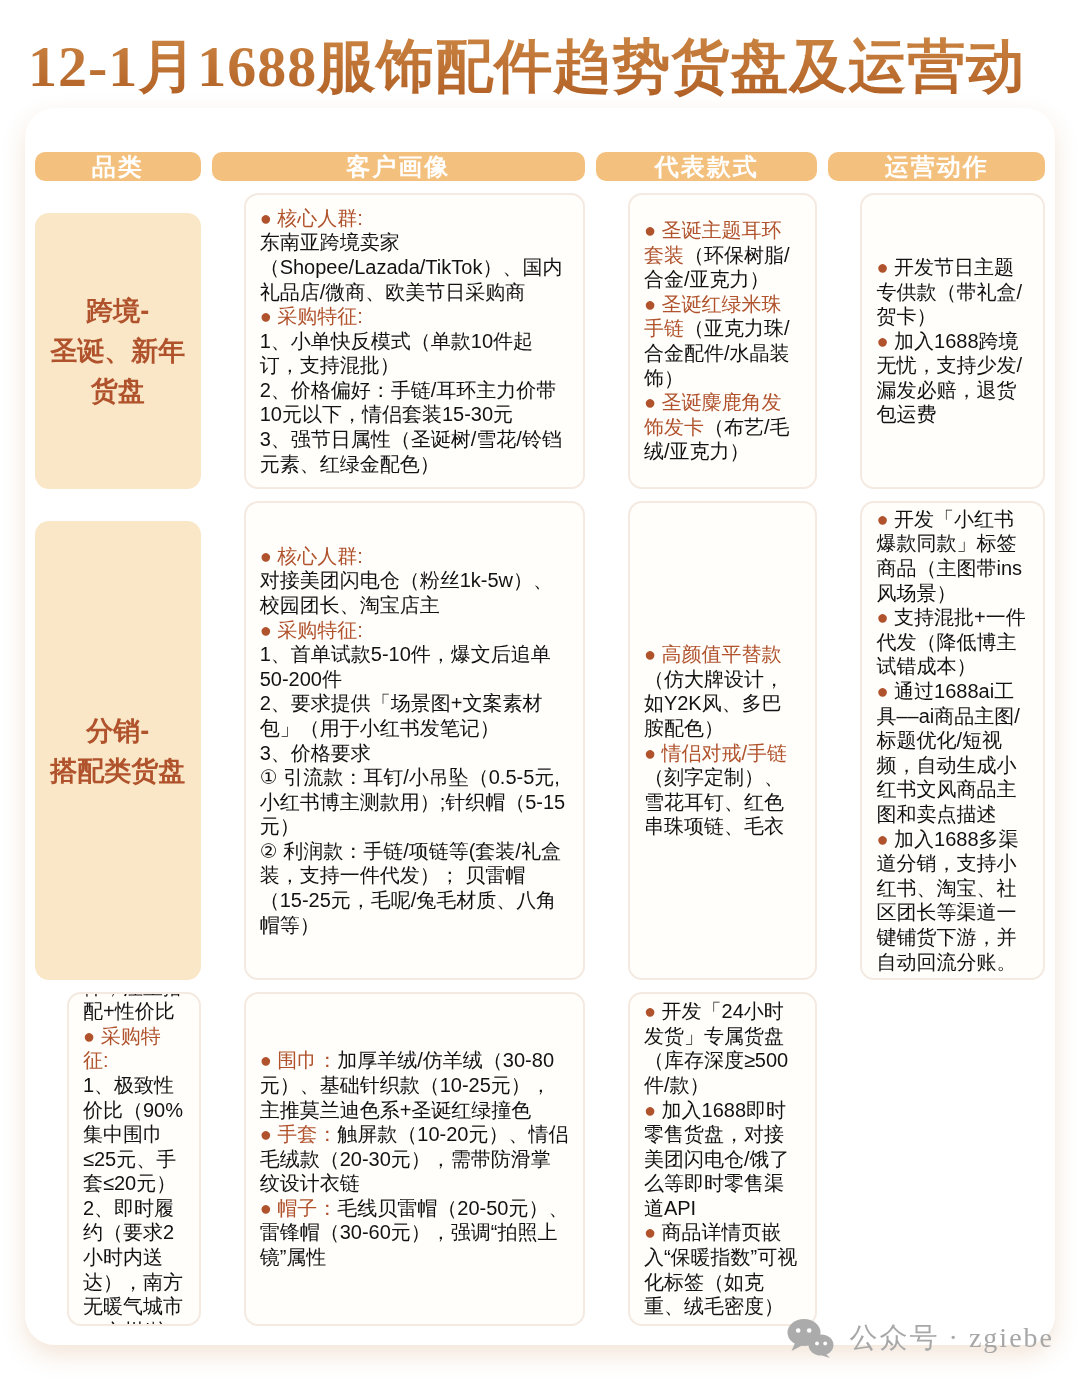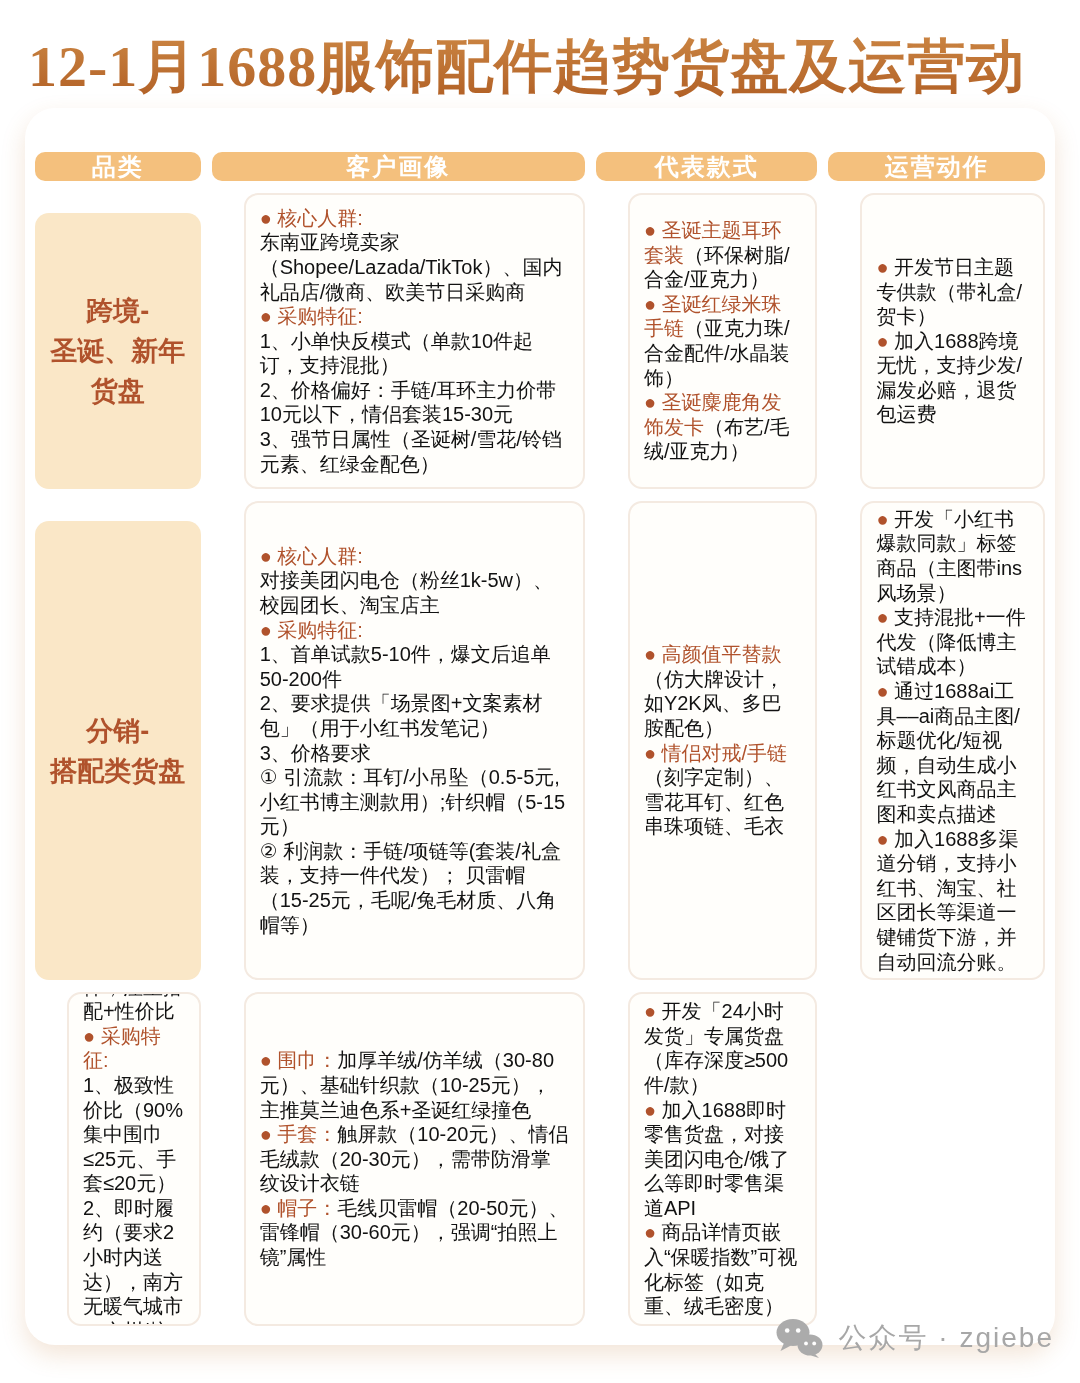--- a/index.html
+++ b/index.html
@@ -57,21 +57,21 @@
     display:flex;flex-direction:column;justify-content:center;
     padding:8px 14px;overflow:hidden;
     font-size:20px;line-height:1.23;color:#121212;margin-left:32px;
   }
   .para{margin:0;}
   .accent{color:#b0522c;}
   .plain{color:#121212;text-align:center;}
   .footer{
     position:absolute;top:1318px;right:26px;
     display:flex;align-items:center;gap:16px;
-    color:#a7a7a7;font-size:28px;letter-spacing:2px;
+    color:#a7a7a7;font-size:28px;letter-spacing:2px;font-family:Liberation Serif, serif;
   }
   .wechat-icon{flex:0 0 auto;display:block;}
 </style>
 </head>
 <body>
 
 <div class="page">
 
   <div class="page-title">12-1月1688服饰配件趋势货盘及运营动作</div>
 

